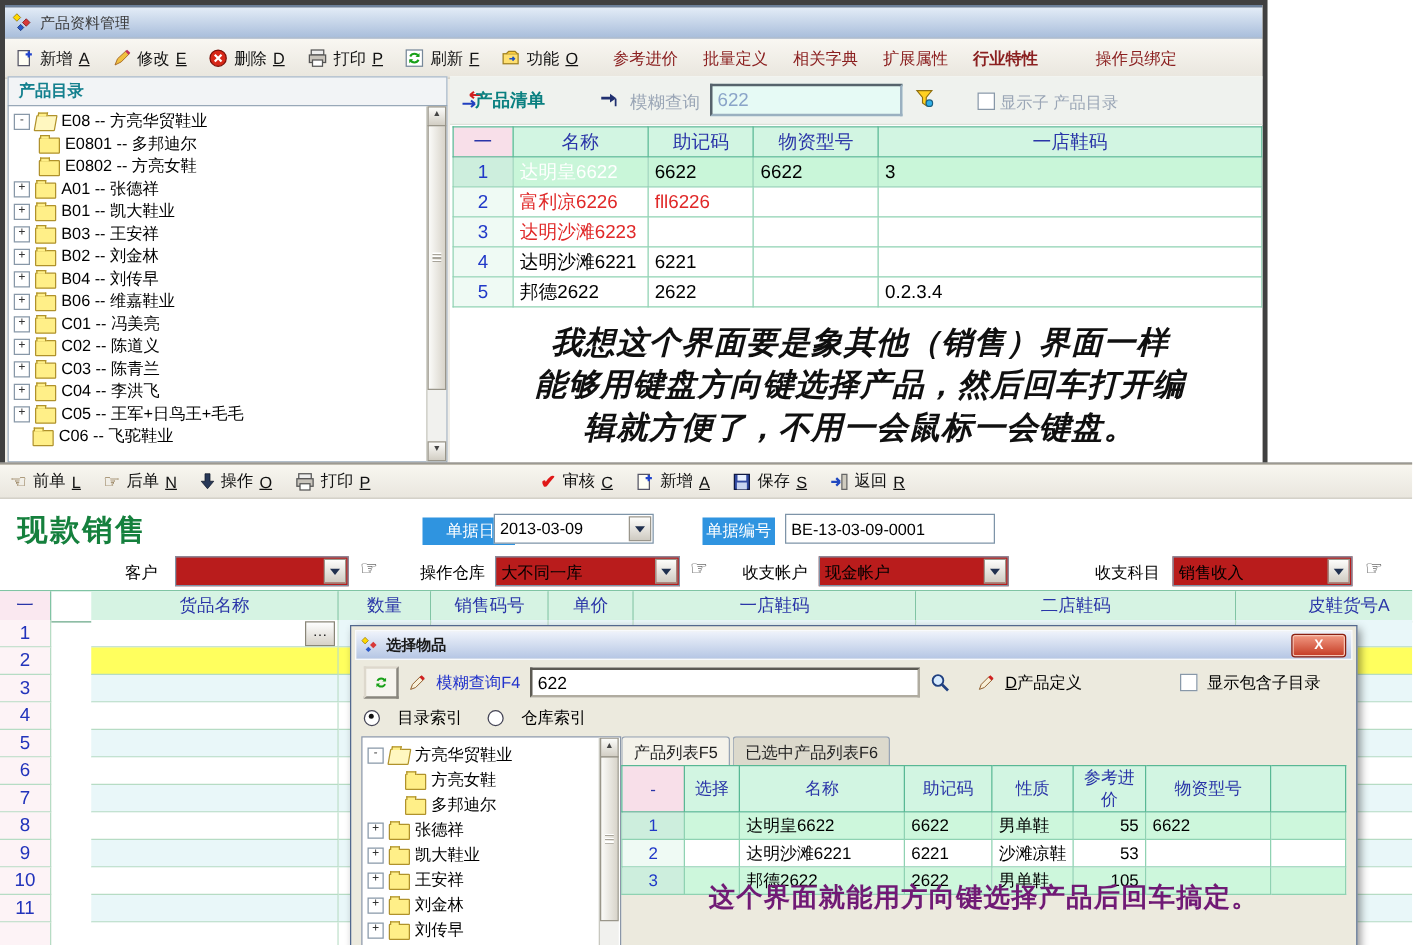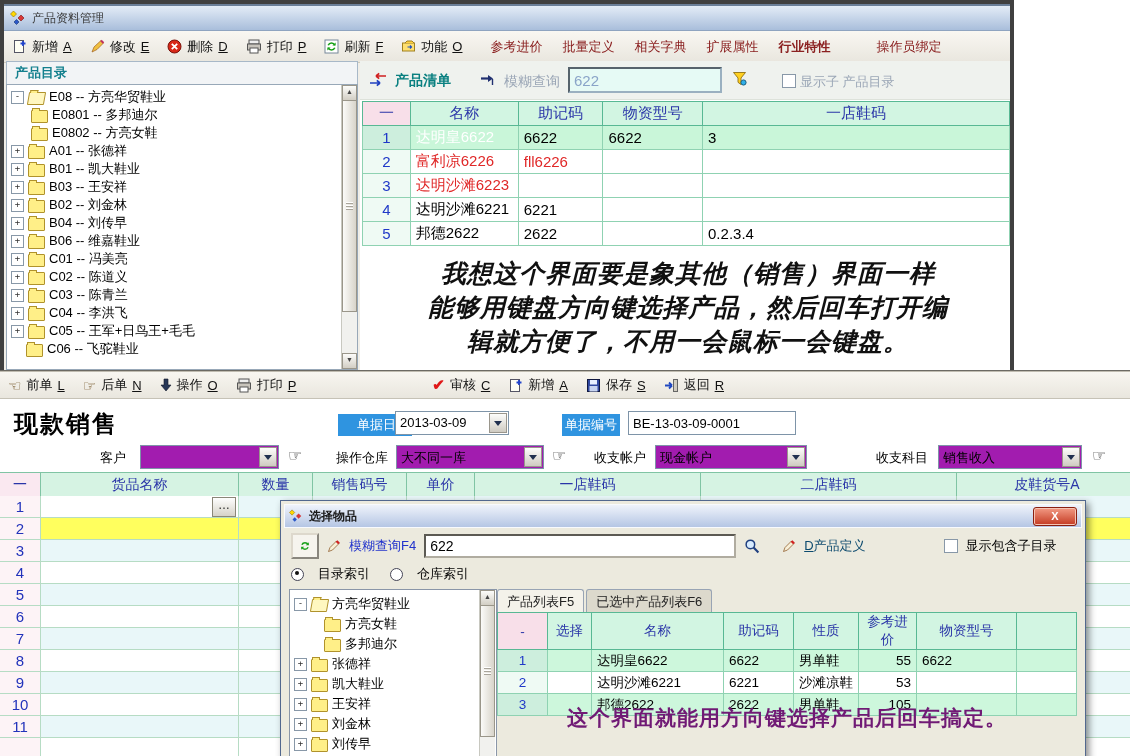--- a/index.html
+++ b/index.html
@@ -53,55 +53,55 @@
   .pt tr.r1 td{background:#c9f6d9;}
   .pt tr.r1 td.num{background:#cdeedd;}
   .pt td.selcell{background:#3f55c8;color:#fff;}
   .pt td.red{color:#e02828;}
   .anno1{position:absolute;left:2px;top:196px;width:652px;font-family:"DejaVu Serif",serif;font-style:italic;font-weight:bold;font-size:25px;line-height:1.35;color:#101010;white-space:pre-line;letter-spacing:1px;text-align:center;}
 
   
   .win-bot{position:absolute;left:0;top:370px;width:1130px;height:386px;background:#fff;border-top:2px groove #c0bcb0;overflow:hidden;}
   .toolbar2{height:26px;background:linear-gradient(#f8f6f0,#e9e6de);border-bottom:1px solid #c6c2b6;display:flex;align-items:center;font-size:13px;padding:0 8px;}
   .sep{width:118px;}
-  .form-title{position:absolute;left:14px;top:36px;font-size:24px;font-weight:bold;color:#000000;letter-spacing:2px;}
+  .form-title{position:absolute;left:14px;top:36px;font-size:24px;font-weight:bold;color:#15803d;letter-spacing:2px;}
   .hl-label{position:absolute;background:#2f94e0;color:#fff;font-size:13px;padding:2px 3px;}
-  .combo{position:absolute;height:22px;background:#a21caf;border:1px solid #7e94a8;font-size:13px;color:#000;}
+  .combo{position:absolute;height:22px;background:#b91c1c;border:1px solid #7e94a8;font-size:13px;color:#000;}
   .combo .val{position:absolute;left:4px;top:3px;right:18px;overflow:hidden;white-space:nowrap;}
-  .combo.white{background:#fff;}
+  .combo.white{background:#fff;padding-left:14px;}
   .cbtn{position:absolute;right:1px;top:1px;bottom:1px;width:16px;background:linear-gradient(#fdfdfb,#cfcbc2);border:1px solid #9a968c;display:flex;align-items:center;justify-content:center;}
   .arr{width:0;height:0;border:4px solid transparent;border-top:5px solid #20304f;margin-top:4px;}
   .txt-inp{position:absolute;height:22px;background:#fff;border:1px solid #7e94a8;font-size:13px;padding:0 4px;font-family:"Liberation Sans",sans-serif;color:#000;}
   .f-lbl{position:absolute;font-size:13px;color:#000;}
   .hand{position:absolute;font-size:16px;color:#222;line-height:1;}
 
   .ghead{position:absolute;top:100px;left:0;height:24px;display:flex;font-size:14px;color:#2a35a8;border-top:1px solid #80c4a4;border-bottom:1px solid #6aa888;}
   .gh{background:#d6f3e3;border-right:1px solid #80c4a4;display:flex;align-items:center;justify-content:center;overflow:hidden;}
   .gh.first{background:#fae8f0;}
-  .c0{width:40px;flex:none;} .c1{width:197px;flex:none;} .c2{width:73px;flex:none;} .c3{width:93px;flex:none;}
+  .c0{width:40px;flex:none;} .c1{width:197px;flex:none;margin-left:32px;} .c2{width:73px;flex:none;} .c3{width:93px;flex:none;}
   .c4{width:67px;flex:none;} .c5{width:225px;flex:none;} .c6{width:255px;flex:none;} .c7{width:180px;flex:none;}
   .grows{position:absolute;top:124px;left:0;right:0;bottom:0;overflow:hidden;}
   .gr{display:flex;height:22px;}
   .gc{border-right:1px solid #b6dcc4;border-bottom:1px solid #b6dcc4;display:flex;align-items:center;overflow:hidden;}
   .gc.c0{background:#fdf3f6;color:#2233bb;font-size:15px;justify-content:center;}
   .bgc .gc{background:#e9f7f9;} .bgw .gc{background:#fff;} .bgy .gc{background:#ffff5e;}
   .bgc .gc.c0,.bgw .gc.c0,.bgy .gc.c0{background:#fdf3f6;}
   .gc.editw{background:#fff !important;justify-content:flex-end;}
   .dots{width:22px;height:18px;background:linear-gradient(#fefefe,#d6d2c8);border:1px solid #8a8678;margin-right:2px;font-size:12px;text-align:center;line-height:14px;color:#222;}
 
   
   .dlg{position:absolute;left:280px;top:500px;width:798px;height:300px;background:#eceade;border:1px solid #52688e;box-shadow:3px 3px 7px rgba(0,0,0,.45);padding:3px;z-index:10;}
   .dlg-tb{height:22px;background:linear-gradient(#eff3fb,#b5c6e4);display:flex;align-items:center;padding:0 4px;gap:6px;border:1px solid #f8fafd;}
   .dlg-title{font-size:12px;color:#1a1a1a;font-weight:bold;}
   .closex{margin-left:auto;width:42px;height:17px;background:linear-gradient(#f29a84,#c43a22);border:1px solid #8a1f10;border-radius:3px;color:#fff;font-weight:bold;font-size:11px;display:flex;align-items:center;justify-content:center;box-shadow:inset 0 0 0 1px #f6c4b4;}
   .drow1{position:absolute;left:10px;top:32px;right:10px;height:26px;display:flex;align-items:center;gap:8px;font-size:13px;}
   .sqbtn{width:24px;height:22px;background:#f6f4ee;border:2px outset #ddd8cc;display:flex;align-items:center;justify-content:center;}
   .lbl-blue{color:#2233cc;white-space:nowrap;}
   .dsearch{width:300px;height:20px;background:#fff;border:2px inset #b0aca0;font-size:14px;padding:0 4px;font-family:"Liberation Sans",sans-serif;}
-  .lbl-def{color:#0c4a6e;white-space:nowrap;}
+  .lbl-def{color:#000000;white-space:nowrap;}
   .lbl-def .key{text-decoration:underline;}
   .drow2{position:absolute;left:10px;top:62px;height:22px;display:flex;align-items:center;gap:10px;font-size:13px;}
   .radio{width:11px;height:11px;border-radius:50%;border:1px solid #445;background:#fff;position:relative;flex:none;}
   .radio.sel::after{content:"";position:absolute;left:2.5px;top:2.5px;width:4px;height:4px;background:#111;border-radius:50%;}
   .rlab{margin-left:4px;margin-right:10px;}
   .hintstrip{position:absolute;left:216px;top:60px;right:6px;height:24px;background:#f3f1e8;border:1px solid #d8d4c6;color:#a6b0bc;font-size:12px;display:flex;align-items:center;padding:0 8px;white-space:nowrap;overflow:hidden;}
   .tabs{position:absolute;left:216px;top:88px;height:22px;display:flex;font-size:13px;}
   .tab{padding:3px 9px 0;border:1px solid #98a4b4;border-bottom:none;background:#dcd9cc;border-radius:3px 3px 0 0;margin-right:2px;color:#222;height:19px;}
   .tab.active{background:#f4f2ea;}
   .dtree{position:absolute;left:8px;top:88px;width:206px;bottom:0;background:#fff;border:1px solid #8a96a8;overflow:hidden;padding-top:4px;}
@@ -297,21 +297,21 @@
     </div>
 
     <div class="panel-r">
       <div class="controls">
         <span class="icon" style="left:8px;top:11px;">
             <svg width="20" height="15" viewBox="0 0 20 15">
               <path d="M18 4 H8 M8 4 l3.2 -2.6 M8 4 l3.2 2.6" stroke="#d02020" stroke-width="1.7" fill="none"></path>
               <path d="M2 11 H12 M12 11 l-3.2 -2.6 M12 11 l-3.2 2.6" stroke="#2040c0" stroke-width="1.7" fill="none"></path>
             </svg>
           </span>
-        <span class="lbl-teal" style="left:35px;">产品清单</span>
+        <span class="lbl-teal" style="left:20px;">产品清单</span>
         <span class="icon" style="left:120px;top:13px;">
             <svg width="16" height="13" viewBox="0 0 16 13">
               <path d="M1 4.5 h8" stroke="#203070" stroke-width="2.2"></path>
               <path d="M8 1 l5 3.5 -5 3.5 Z" fill="#203070"></path>
               <path d="M12.5 5 v6" stroke="#203070" stroke-width="1.4"></path>
             </svg>
           </span>
         <span class="lbl-gray" style="left:144px;">模糊查询</span>
         <input class="search-inp" style="left: 208px;" value="622">
         <span class="icon" style="left:372px;top:10px;">

